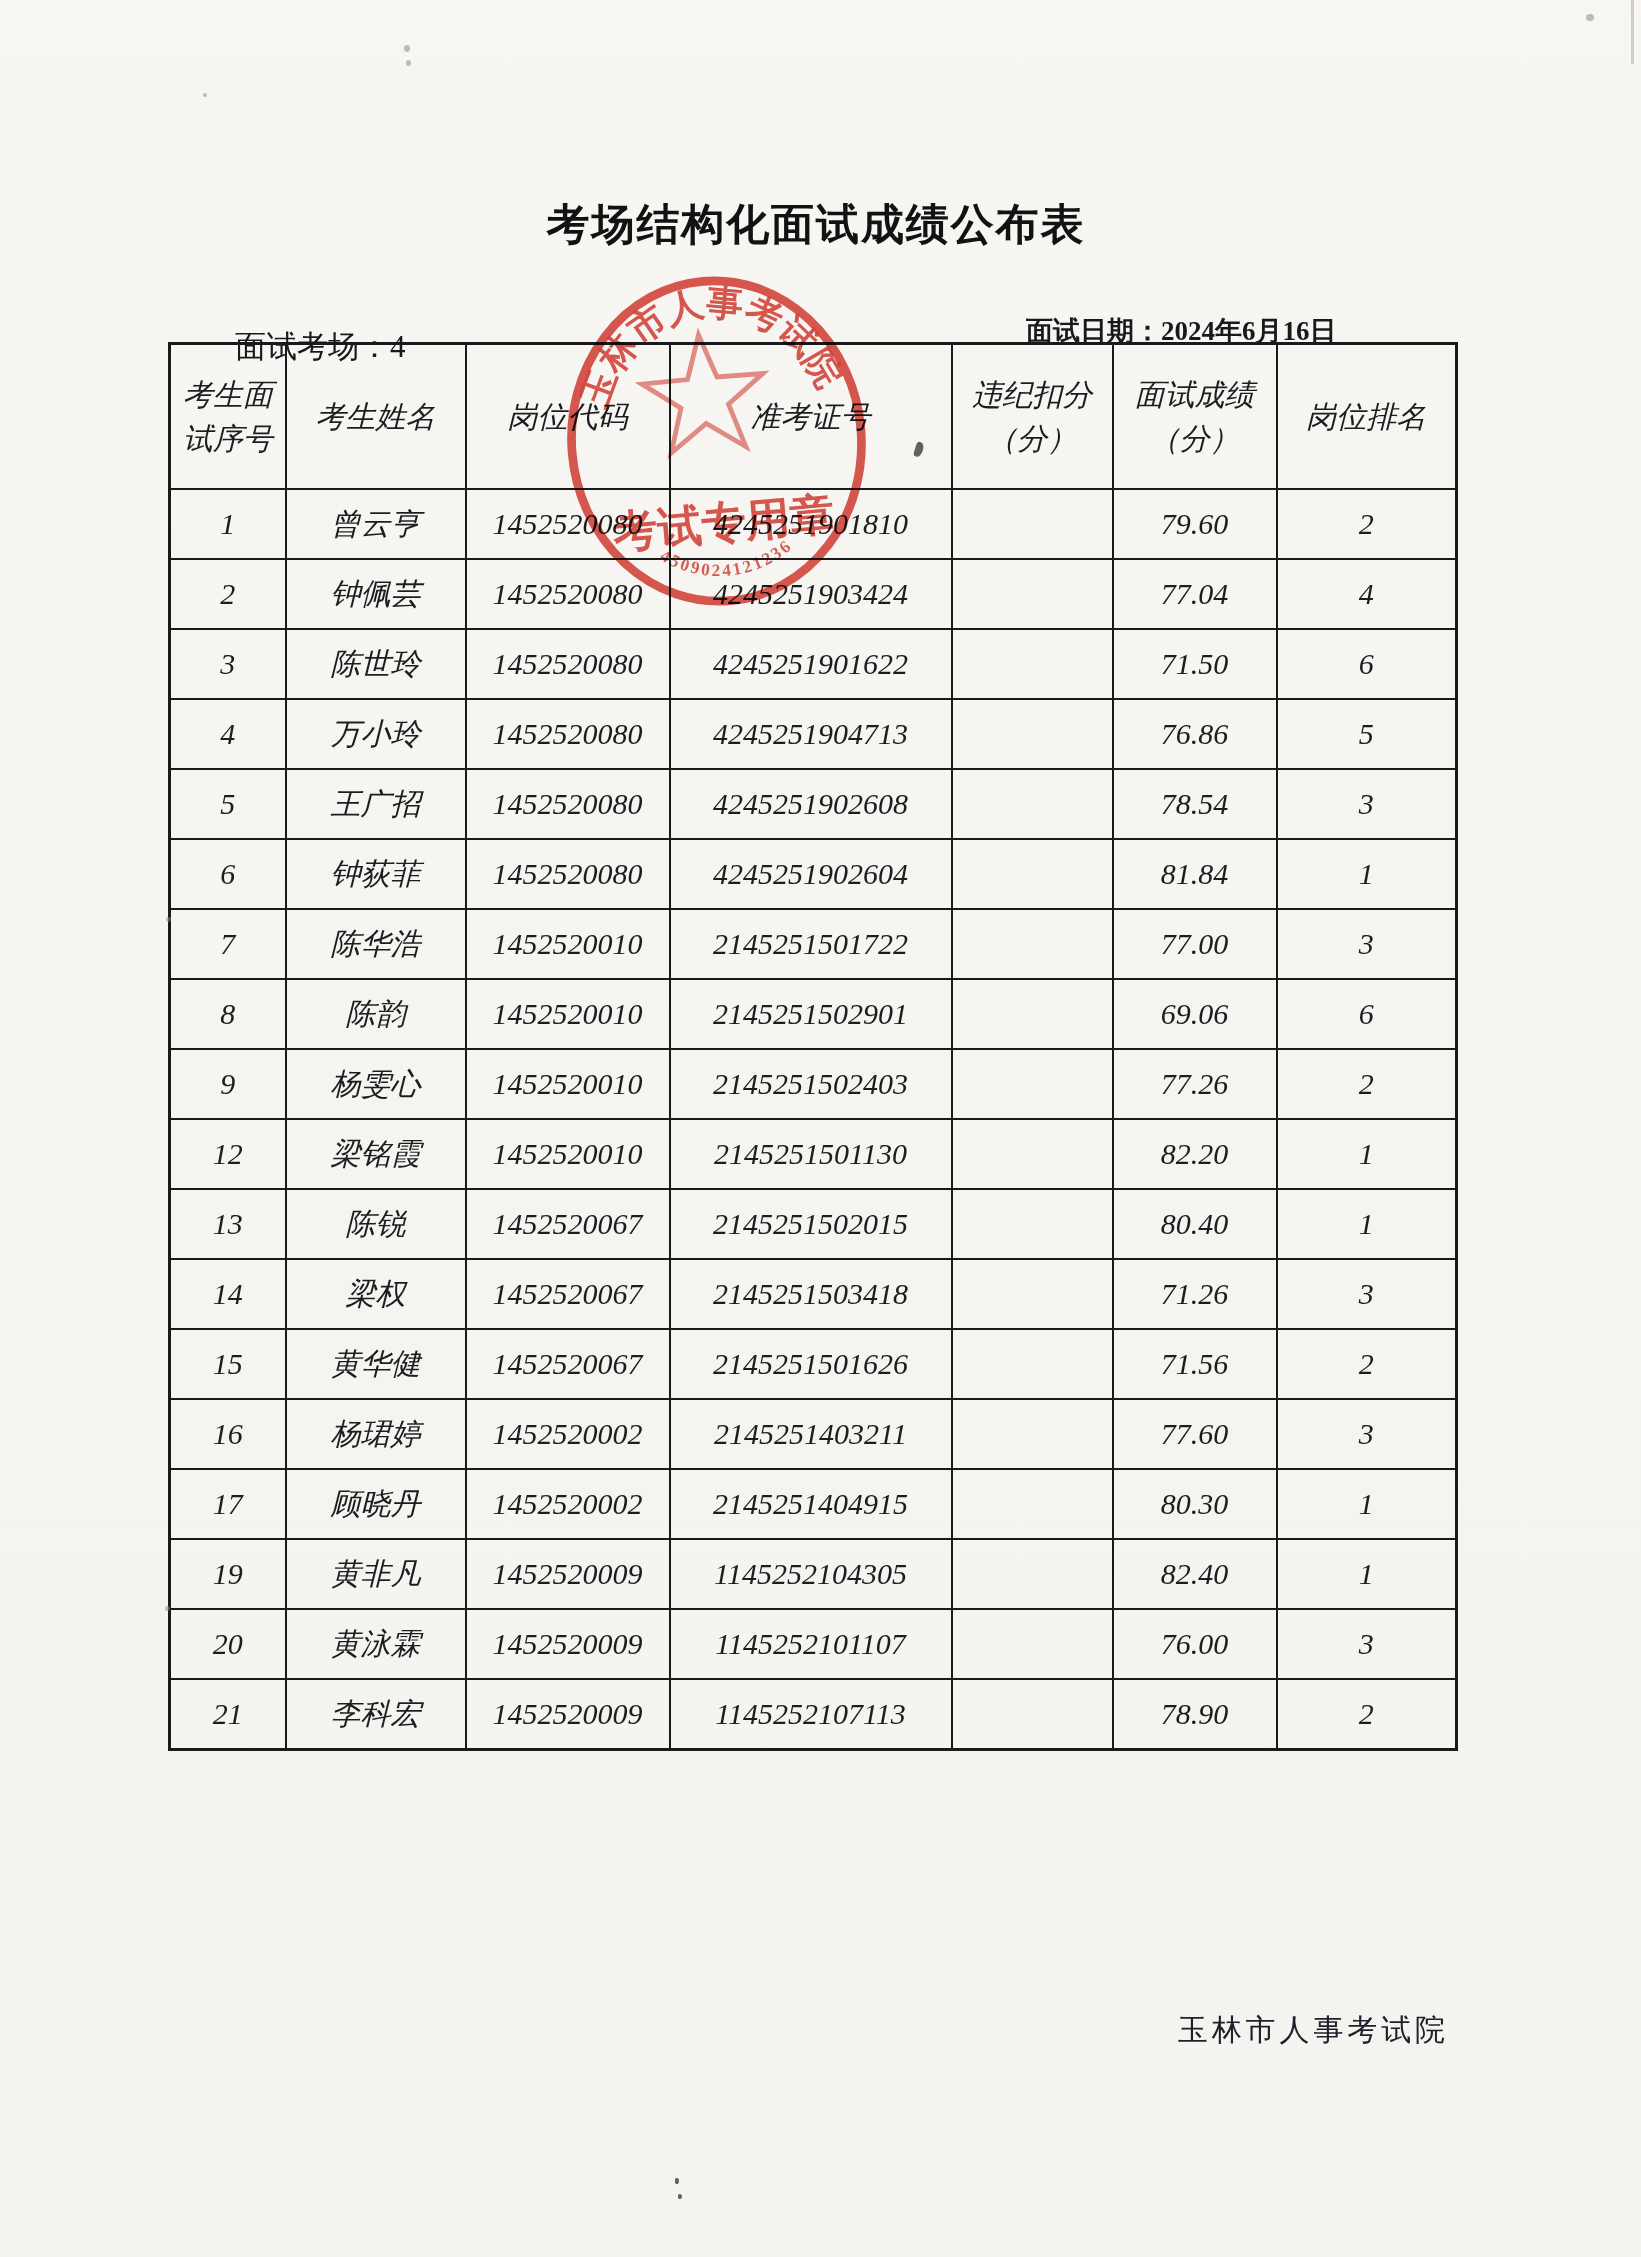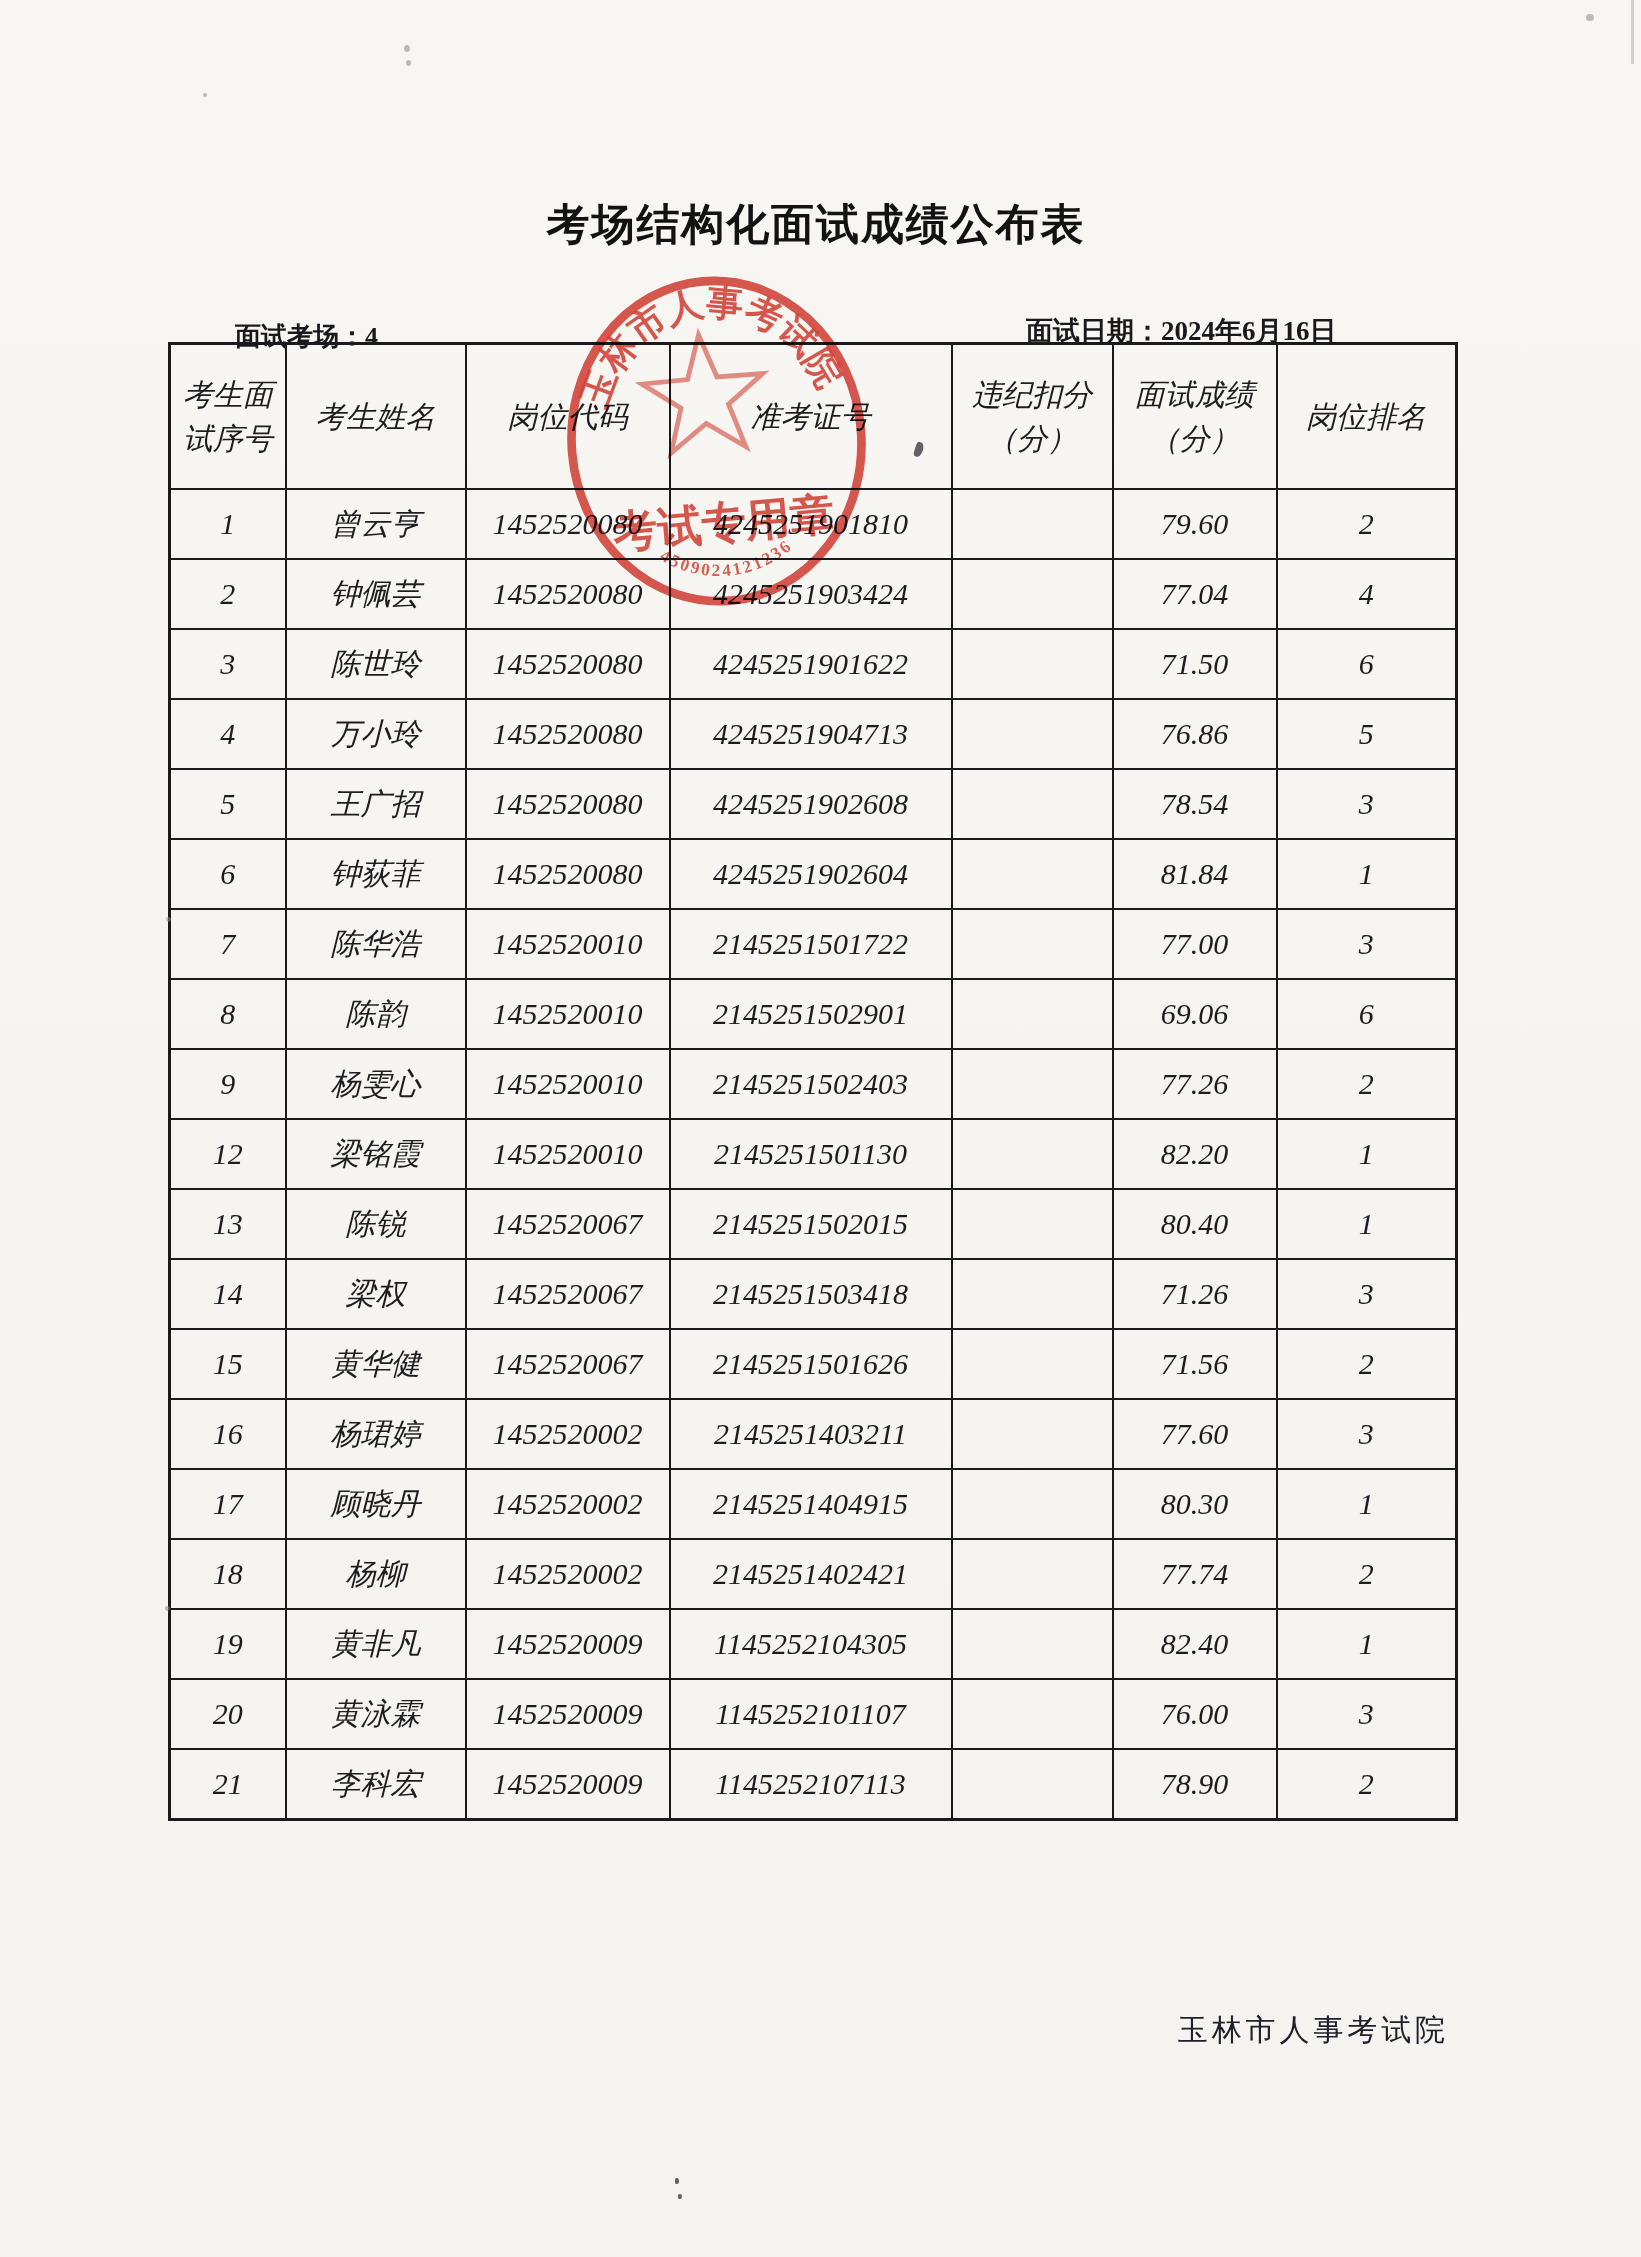--- a/index.html
+++ b/index.html
@@ -15,22 +15,22 @@
     position:absolute; inset:0;
     background:linear-gradient(180deg,#f7f6f2 0%,#f5f4f0 60%,#f4f3ef 100%);
   }
   .doc-title {
     position:absolute; top:196px; left:0; width:1632px;
     text-align:center;
     font-family:Liberation Sans, sans-serif;
     font-size:43px; font-weight:700; letter-spacing:1.9px;
     color:#121212;
   }
-  .meta-venue { position:absolute; top:319px; left:235px;
-    font-size:26px; font-weight:700; color:#19191c; }
+  .meta-venue { position:absolute; top:326px; left:235px;
+    font-size:31px; font-weight:400; color:#19191c; }
   .meta-date  { position:absolute; top:313px; left:1026px;
     font-size:27px; font-weight:600; color:#19191c; }
 
   table.score-table {
     position:absolute; left:168px; top:342px; width:1286px;
     border-collapse:collapse; table-layout:fixed;
     border:3.9px solid #1a1a1c;
     font-style:italic;
   }
   .score-table th, .score-table td {
@@ -246,29 +246,20 @@
           <td>3</td>
         </tr>
         <tr>
           <td>17</td>
           <td>顾晓丹</td>
           <td>1452520002</td>
           <td>2145251404915</td>
           <td></td>
           <td>80.30</td>
           <td>1</td>
-        </tr>
-        <tr>
-          <td>18</td>
-          <td>杨柳</td>
-          <td>1452520002</td>
-          <td>2145251402421</td>
-          <td></td>
-          <td>77.74</td>
-          <td>2</td>
         </tr>
         <tr>
           <td>19</td>
           <td>黄非凡</td>
           <td>1452520009</td>
           <td>1145252104305</td>
           <td></td>
           <td>82.40</td>
           <td>1</td>
         </tr>

